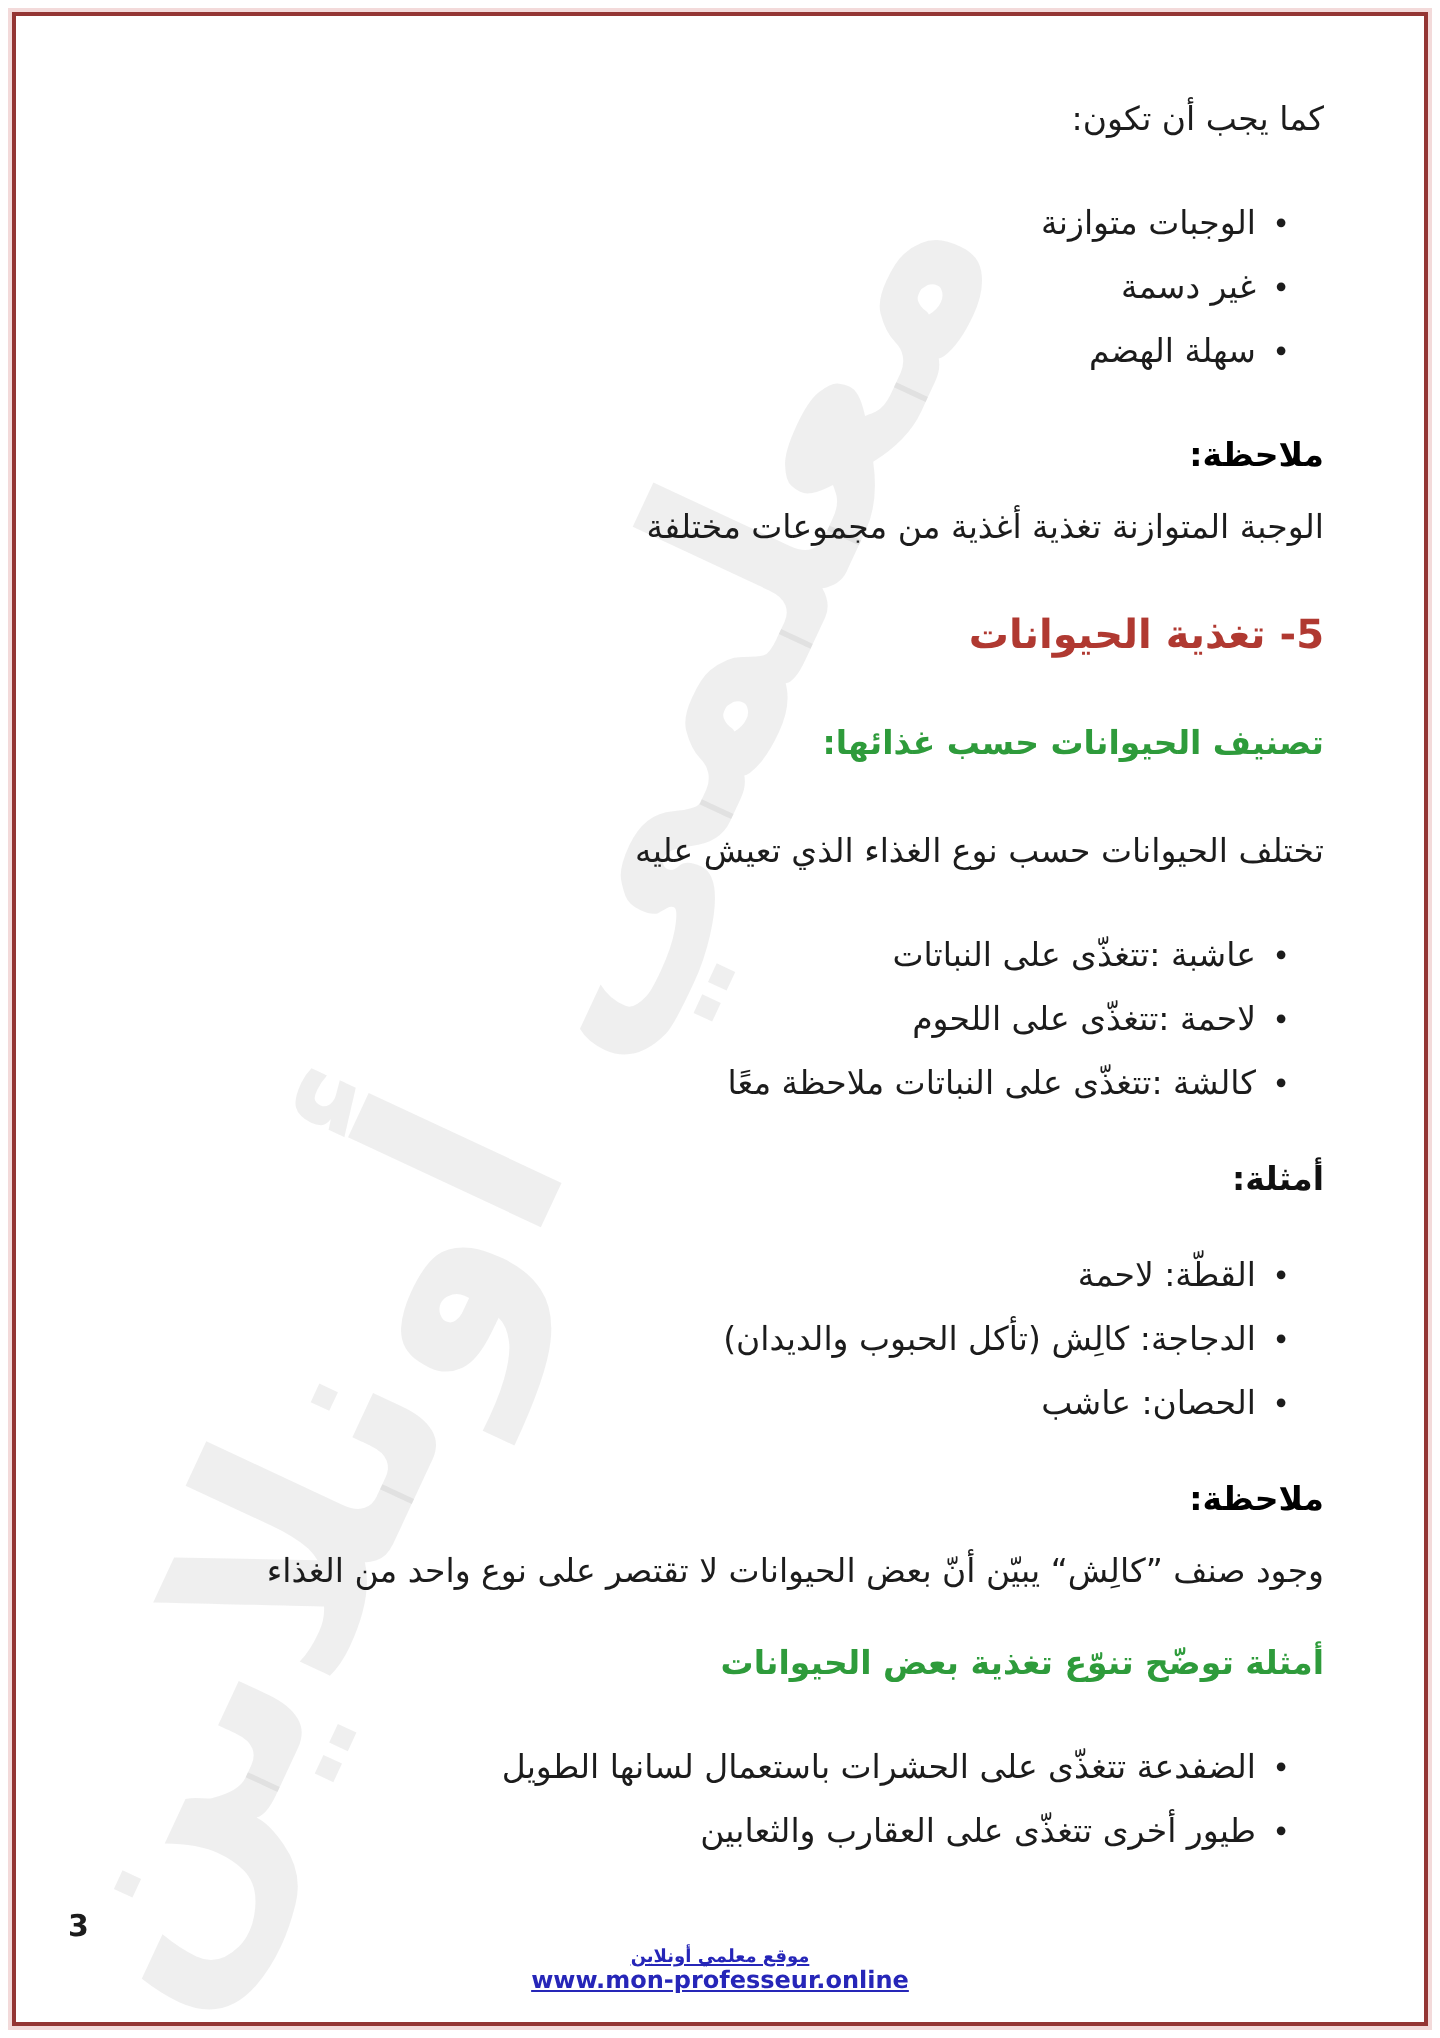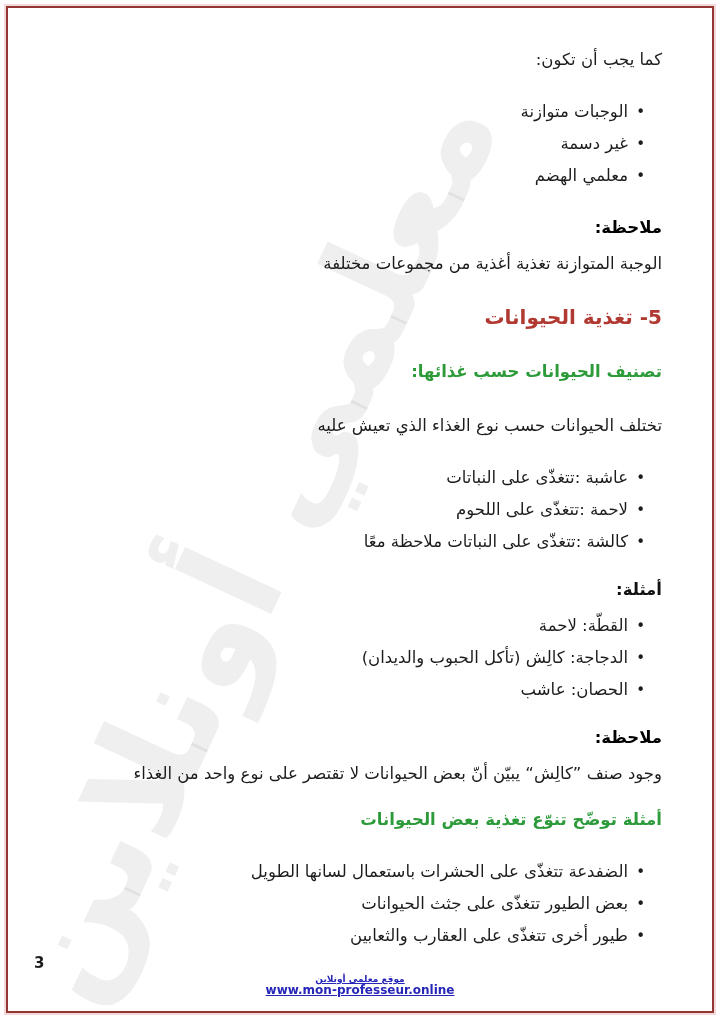--- a/index.html
+++ b/index.html
@@ -46,21 +46,21 @@
   }
   .section-body { margin: 30px 0 0; }
   .green-title { color: #2e9b3b; font-weight: bold; margin: 28px 0 0; }
   .green-title-2 { color: #2e9b3b; font-weight: bold; margin: 22px 0 0; }
   .black-title { color: #111; font-weight: bold; margin: 20px 0 0; }
   ul.doc-list {
     list-style: none;
     margin: 24px 0 0;
     padding: 0 34px 0 0;
   }
-  ul.doc-list.tight { margin-top: 8px; }
+  ul.doc-list.tight { margin-top: 20px; }
   ul.doc-list li {
     position: relative;
     line-height: 32px;
   }
   ul.doc-list li::before {
     content: "\2022";
     position: absolute;
     right: -17px; top: 0;
     font-size: 15px;
     color: #1c1c1c;
@@ -96,21 +96,21 @@
 
 <div class="watermark">معلمي أونلاين</div>
 
 <div class="content">
 
   <p class="para">كما يجب أن تكون:</p>
 
   <ul class="doc-list">
     <li><span>الوجبات </span><span class="b">متوازنة</span><span></span></li>
     <li><span>غير دسمة</span><span class="b"></span><span></span></li>
-    <li><span>معلمي الهضم</span><span class="b"></span><span></span></li>
+    <li><span>سهلة الهضم</span><span class="b"></span><span></span></li>
   </ul>
 
   <p class="para note-label">ملاحظة:</p>
   <p class="para note-body">الوجبة المتوازنة تغذية أغذية من مجموعات مختلفة</p>
 
   <h2 class="section-title">5- تغذية الحيوانات</h2>
   <p class="para green-title">تصنيف الحيوانات حسب غذائها:</p>
 
   <p class="para section-body">تختلف الحيوانات حسب نوع الغذاء الذي تعيش عليه</p>
 
@@ -128,21 +128,20 @@
     <li>الحصان: عاشب</li>
   </ul>
 
   <p class="para note-label" style="margin-top:20px">ملاحظة:</p>
   <p class="para note-body">وجود صنف ”كالِش“ يبيّن أنّ بعض الحيوانات لا تقتصر على نوع واحد من الغذاء</p>
 
   <p class="para green-title-2">أمثلة توضّح تنوّع تغذية بعض الحيوانات</p>
 
   <ul class="doc-list">
     <li>الضفدعة تتغذّى على الحشرات باستعمال لسانها الطويل</li>
-    <li>بعض الطيور تتغذّى على جثث الحيوانات</li>
     <li>طيور أخرى تتغذّى على العقارب والثعابين</li>
   </ul>
 
 </div>
 
 <div class="pagenum">3</div>
 
 <div class="footer">
   <a class="site-name">موقع معلمي أونلاين</a>
   <a class="site-url">www.mon-professeur.online</a>

